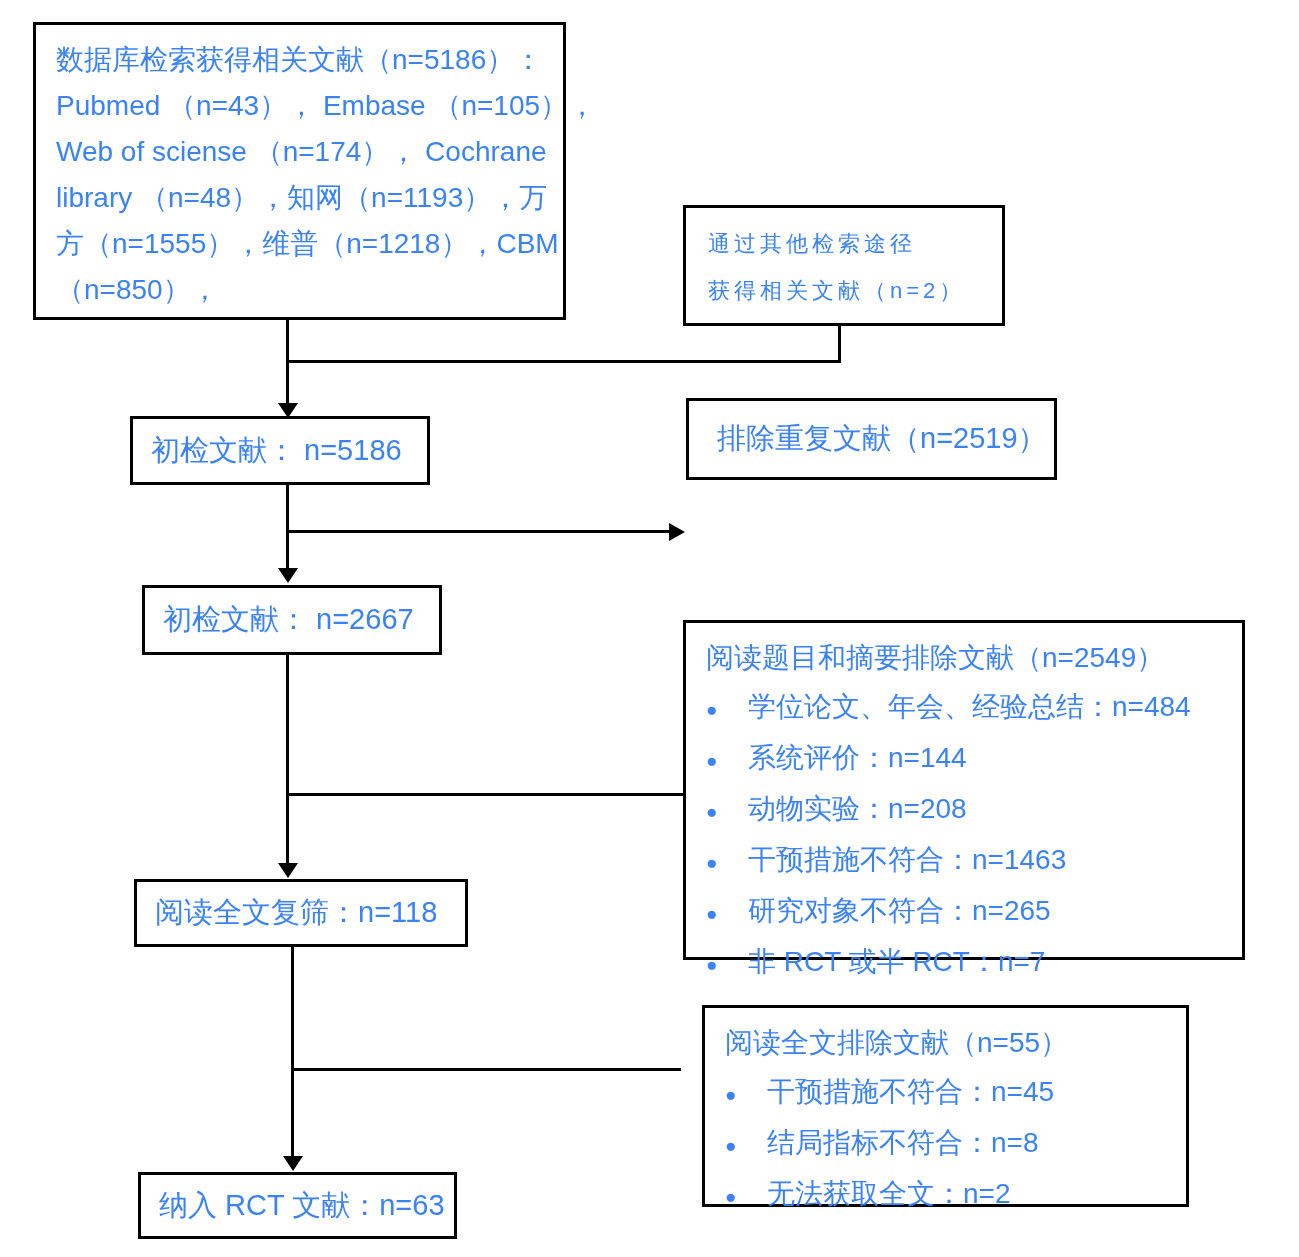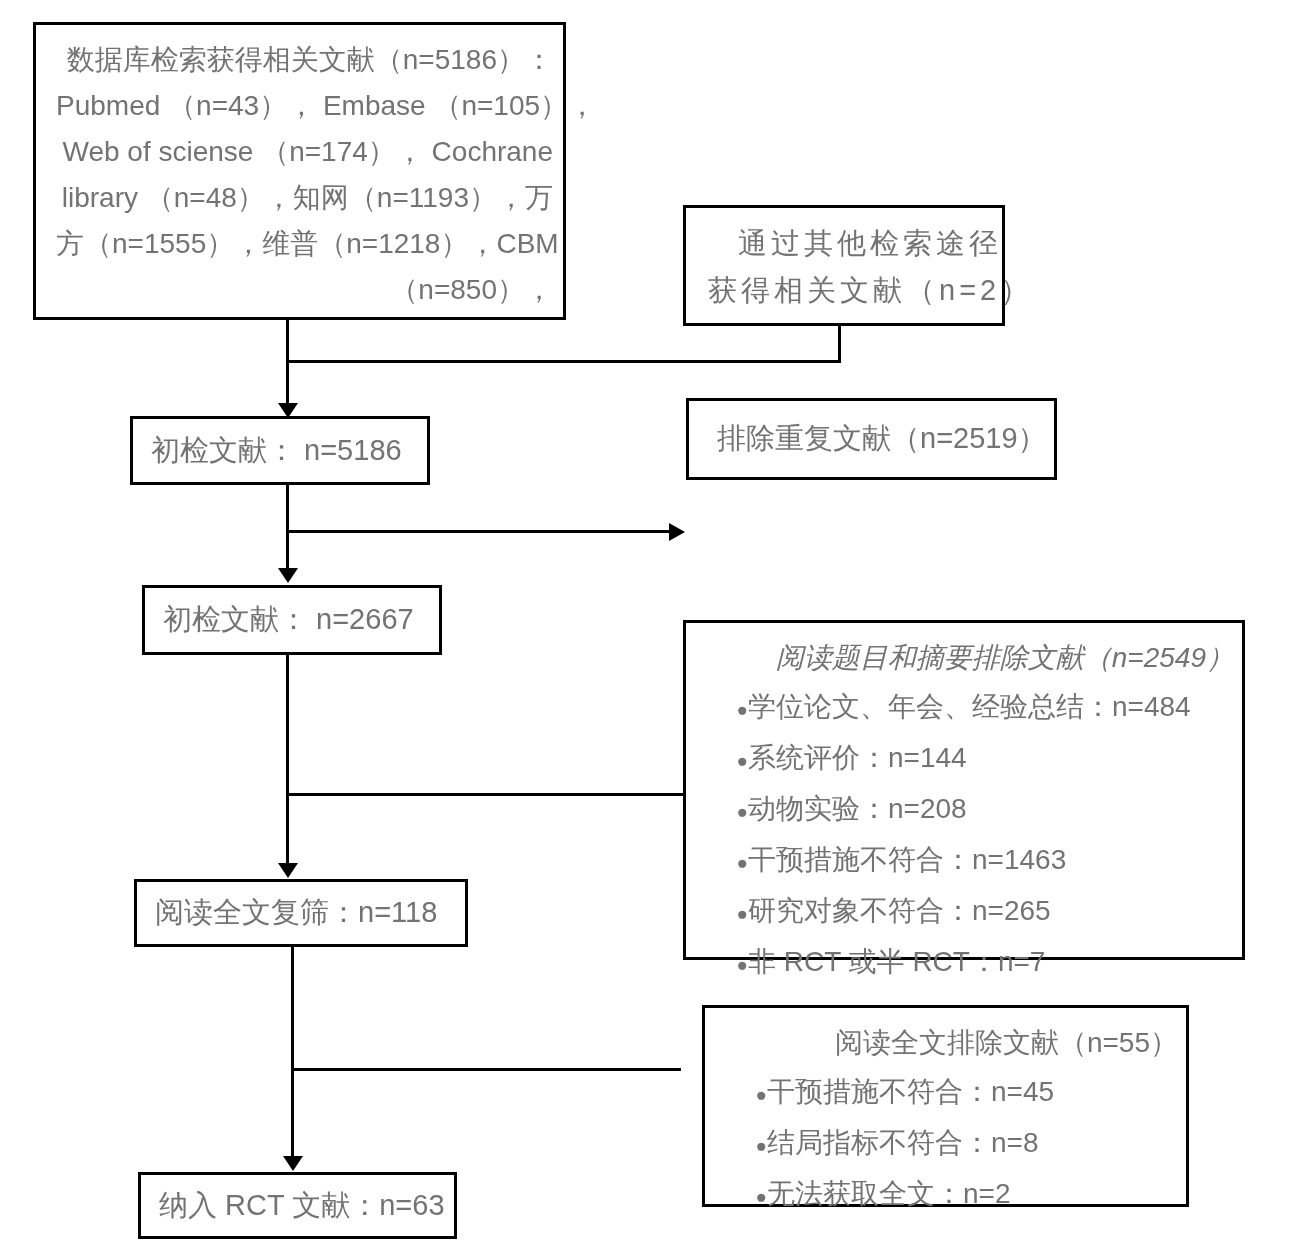--- a/index.html
+++ b/index.html
@@ -1,45 +1,44 @@
 <!DOCTYPE html>
 <html><head>
 <meta charset="utf-8">
 <style>
   html,body{margin:0;padding:0;background:#ffffff;}
   #stage{
     position:relative;
     width:1299px;height:1257px;
     background:#ffffff;
     font-family:"Liberation Sans","DejaVu Sans",sans-serif;
-    color:#737373;
+    color:#3b82f6;
     overflow:hidden;
-    text-align:right;
   }
   .box{
     position:absolute;
     border:3px solid #000;
     background:#fff;
     box-sizing:border-box;
   }
   .cbox{ 
     display:flex;
     align-items:center;
     font-size:29px;
     padding-left:18px;
     white-space:nowrap;
   }
   .tline{white-space:nowrap;}
   #db-box{left:33px;top:22px;width:533px;height:298px;padding:12px 10px 0 20px;font-size:28px;line-height:46px;}
-  #other-box{left:683px;top:205px;width:322px;height:121px;padding:12px 0 0 22px;font-size:29px;line-height:47px;letter-spacing:4px;}
+  #other-box{left:683px;top:205px;width:322px;height:121px;padding:12px 0 0 22px;font-size:22px;line-height:47px;letter-spacing:4px;}
   #initial1-box{left:130px;top:416px;width:300px;height:69px;}
   #dup-box{left:686px;top:398px;width:371px;height:82px;padding-left:28px;}
   #initial2-box{left:142px;top:585px;width:300px;height:70px;}
   #abstract-box{left:683px;top:620px;width:562px;height:340px;padding:10px 8px 0 20px;font-size:28px;}
-  #abstract-box .title{line-height:50px;white-space:nowrap;font-style:italic;}
+  #abstract-box .title{line-height:50px;white-space:nowrap;}
   #fulltext-box{left:134px;top:879px;width:334px;height:68px;}
   #ftexcl-box{left:702px;top:1005px;width:487px;height:202px;padding:10px 8px 0 20px;font-size:28px;}
   #ftexcl-box .title{line-height:50px;white-space:nowrap;}
   .bullet-row{
     display:flex;
     align-items:baseline;
     line-height:48px;
     white-space:nowrap;
   }
   .bullet{

